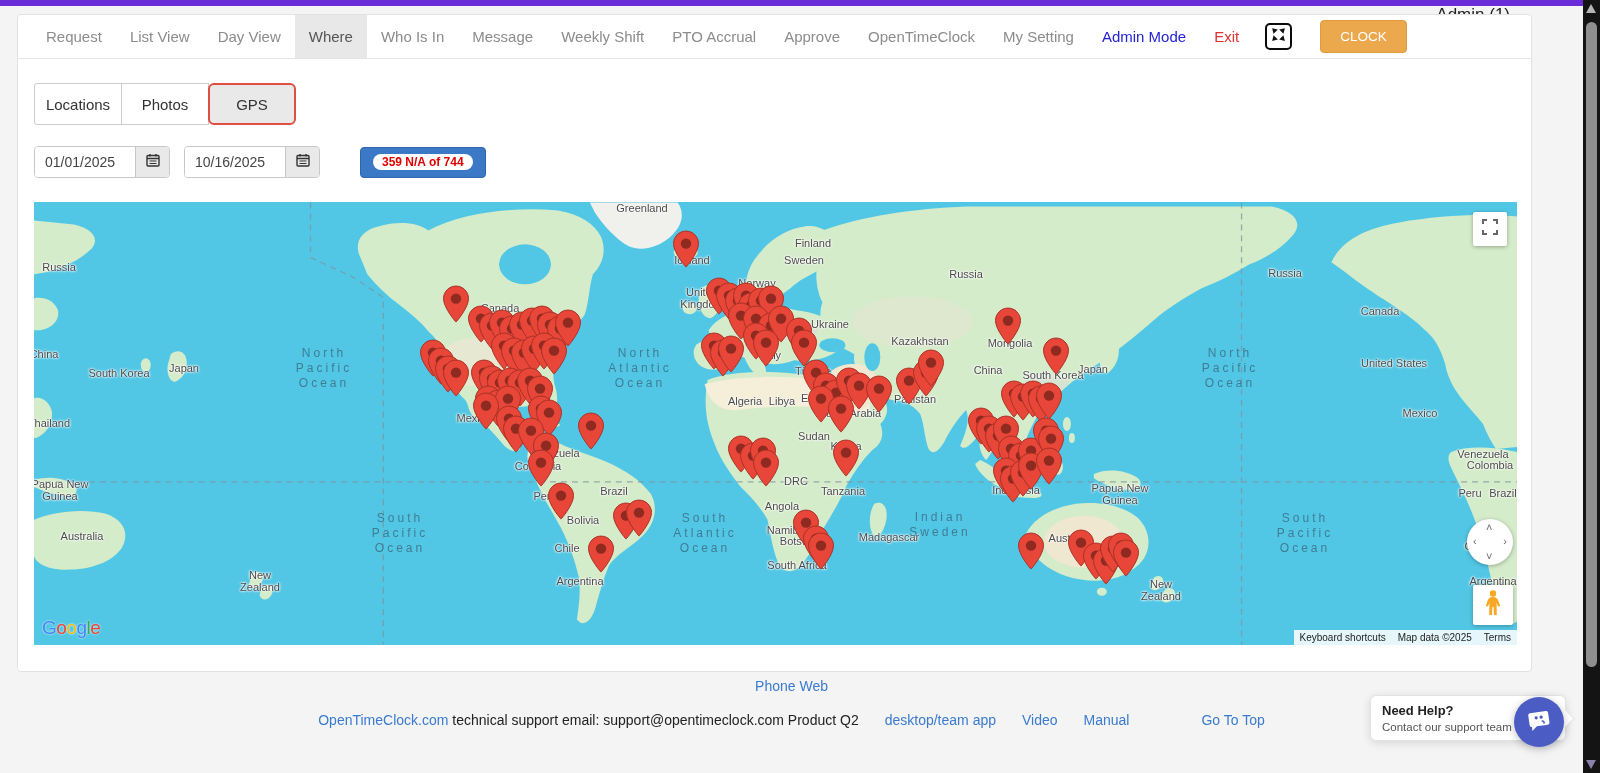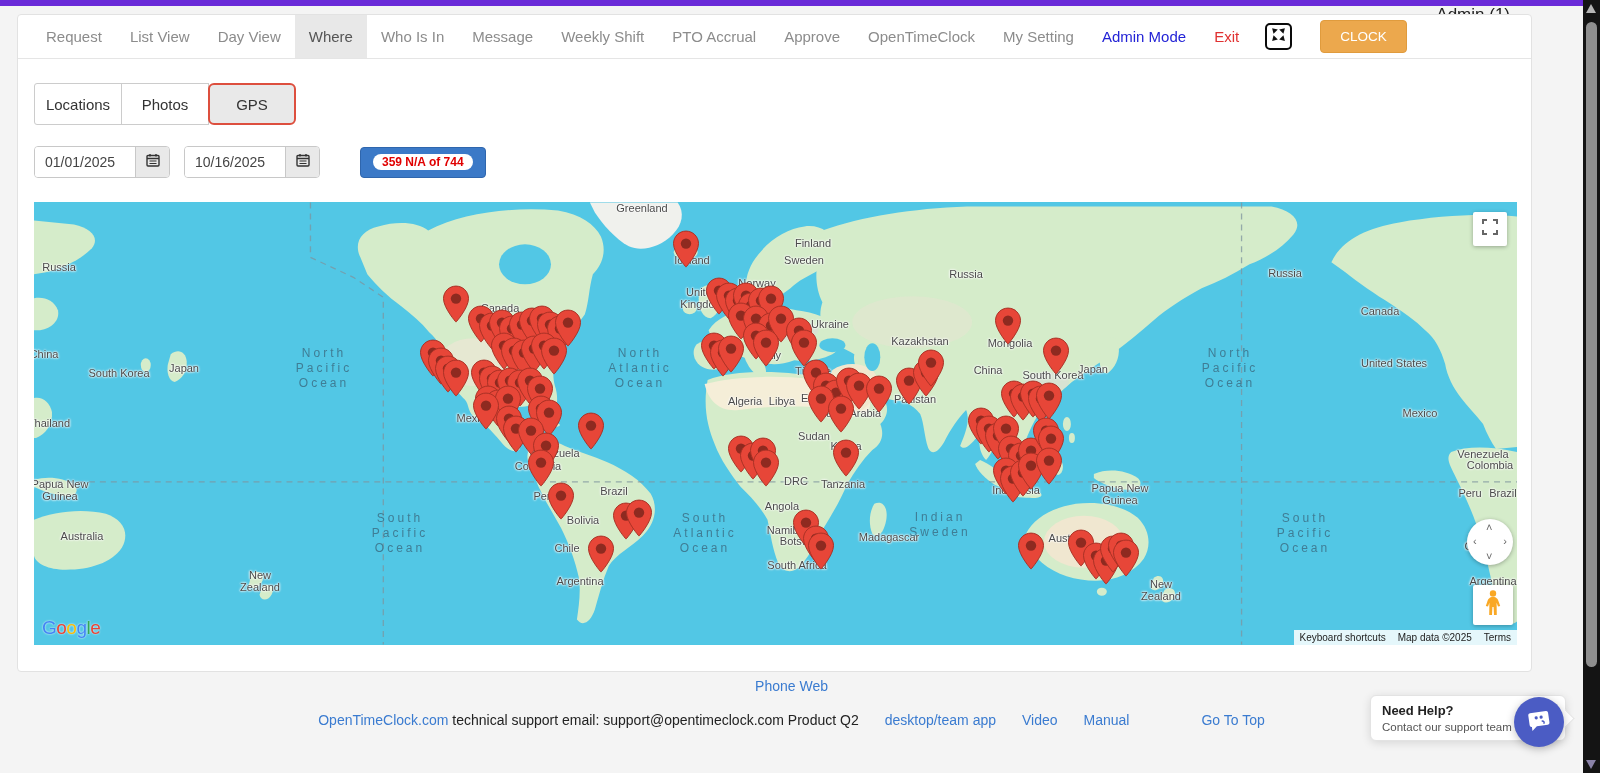--- a/index.html
+++ b/index.html
@@ -273,21 +273,21 @@
           <span class="map-label c" style="left: 796px; top: 122px;">Ukraine</span>
           <span class="map-label c" style="left: 737px; top: 153px;">Italy</span>
           <span class="map-label c" style="left: 686px; top: 147px;">Spain</span>
           <span class="map-label c" style="left: 711px; top: 199px;">Algeria</span>
           <span class="map-label c" style="left: 748px; top: 199px;">Libya</span>
           <span class="map-label c" style="left: 781px; top: 196px;">Egypt</span>
           <span class="map-label c" style="left: 816px; top: 211px;">Saudi Arabia</span>
           <span class="map-label c" style="left: 780px; top: 234px;">Sudan</span>
           <span class="map-label c" style="left: 812px; top: 244px;">Kenya</span>
           <span class="map-label c" style="left: 762px; top: 279px;">DRC</span>
-          <span class="map-label c" style="left: 809px; top: 282px;">Tanzania</span>
+          <span class="map-label c" style="left: 809px; top: 289px;">Tanzania</span>
           <span class="map-label c" style="left: 748px; top: 304px;">Angola</span>
           <span class="map-label c" style="left: 753px; top: 328px;">Namibia</span>
           <span class="map-label c" style="left: 770px; top: 339px;">Botswana</span>
           <span class="map-label c" style="left: 846px; top: 335px; margin-left: 9px;">Madagascar</span>
           <span class="map-label c" style="left: 763px; top: 363px;">South Africa</span>
           <span class="map-label c" style="left: 932px; top: 72px;">Russia</span>
           <span class="map-label c" style="left: 886px; top: 139px;">Kazakhstan</span>
           <span class="map-label c" style="left: 976px; top: 141px;">Mongolia</span>
           <span class="map-label c" style="left: 954px; top: 168px;">China</span>
           <span class="map-label c" style="left: 1019px; top: 173px;">South Korea</span>

